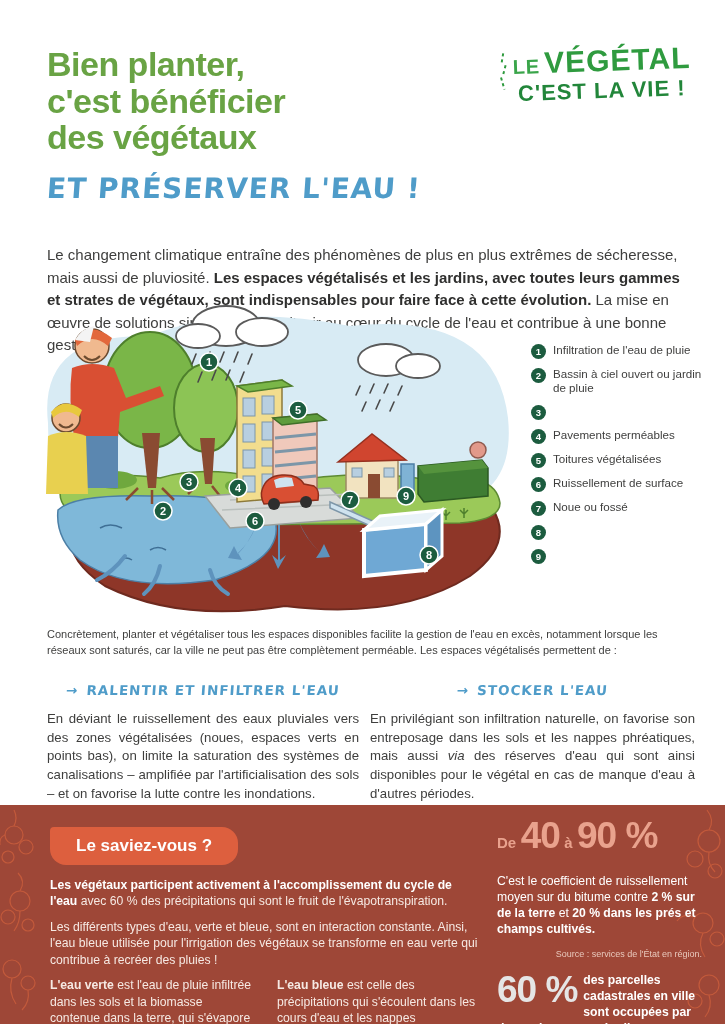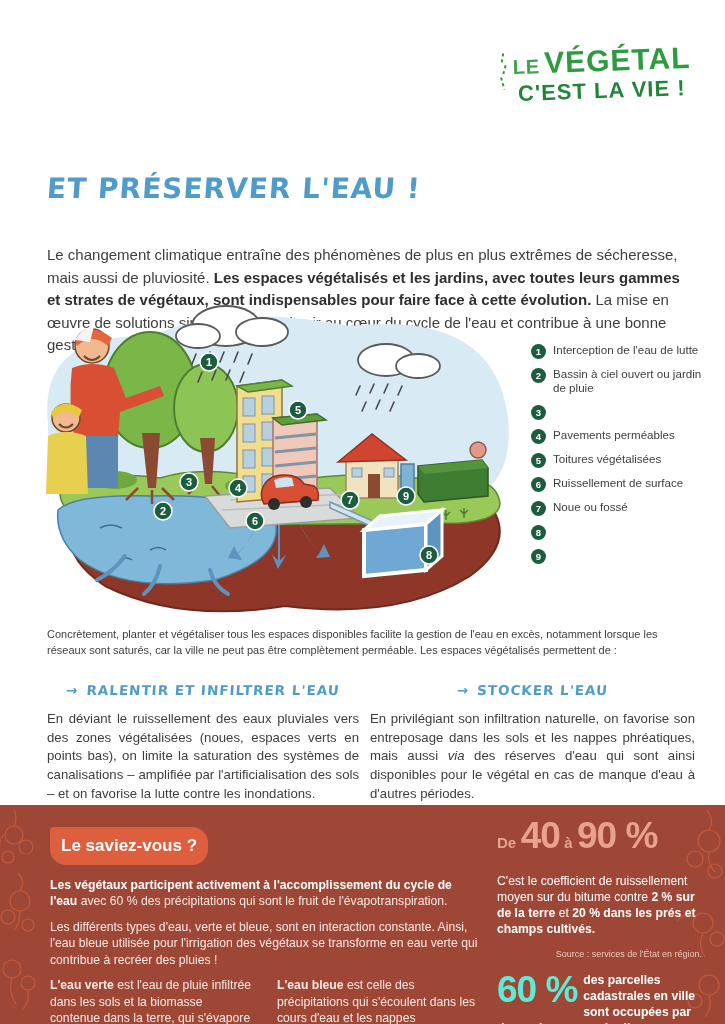--- a/index.html
+++ b/index.html
@@ -57,42 +57,47 @@
   
   .footer {
     position:absolute; left:0; top:805px; width:725px; height:219px;
     background:#9e4737; color:#fff;
   }
   .deco { position:absolute; top:0; height:219px; opacity:.8; pointer-events:none; }
   .deco.left { left:0; } .deco.right { right:0; }
   .badge {
     position:absolute; left:50px; top:22px;
     background:#dd5f3e; color:#fff; font-weight:bold; font-size:17px;
-    padding:9px 11px; border-radius:4px 16px 16px 16px;
+    padding:9px 26px; border-radius:4px 16px 16px 16px;
   }
   .f-left { position:absolute; left:50px; top:72px; width:432px; }
   .f-left p { font-size:12.2px; line-height:1.35; margin-bottom:9px; color:#f6e9e3; }
   .f-left p b { color:#ffffff; }
   .f-subcols { display:flex; gap:22px; }
   .f-subcols .sc { flex:1; font-size:12.2px; line-height:1.35; color:#f6e9e3; }
   .f-right { position:absolute; left:497px; top:12px; width:205px; }
   .stat-line { color:#e9a28d; font-weight:bold; line-height:1; margin-bottom:20px; }
   .stat-line .small { font-size:15px; }
   .stat-line .big { font-size:37px; letter-spacing:-1px; }
   .f-right p { font-size:12.2px; line-height:1.3; color:#fff;margin-top:12px; }
   .f-right .src { font-size:9px; color:#e9c9bd; margin-top:12px;text-align:right; }
   .stat2 { margin-top:14px; }
-  .stat2 .big { font-size:37px; color:#5eead4; font-weight:bold; letter-spacing:-1px; margin-right:6px; float:left; line-height:.9; }
+  .stat2 .big { font-size:37px; color:#e5e5e5; font-weight:bold; letter-spacing:-1px; margin-right:6px; float:left; line-height:.9; }
   .stat2 p { font-weight:bold; }
 </style>
 </head>
 <body>
 
 <div class="page">
 
+  <div class="title-block">
+    <div class="title-line">Bien planter,</div>
+    <div class="title-line">c'est bénéficier</div>
+    <div class="title-line">des végétaux</div>
+  </div>
   <div class="subtitle">ET PRÉSERVER L'EAU !</div>
 
   <div class="logo">
     <svg class="sprig" width="14" height="40" viewBox="0 0 14 40">
       <path d="M7,2 L5,12 M9,14 L6,24 M4,26 L7,38" stroke="#2f9b3f" stroke-width="2" stroke-dasharray="3,3" fill="none"></path>
     </svg>
     <div class="l1"><span class="le">LE</span><span>VÉGÉTAL</span></div>
     <div class="l2">C'EST LA VIE !</div>
   </div>
 
@@ -253,21 +258,21 @@
       <g>
           <circle cx="376" cy="198" r="9" fill="#1c5c3f" stroke="#fff" stroke-width="1.5"></circle>
           <text x="376" y="202" fill="#fff">9</text>
         </g>
     </g>
   </svg>
 
   <div class="legend">
     <div class="legend-item">
         <span class="lnum">1</span>
-        <span class="ltext">Interception de l'eau de lutte</span>
+        <span class="ltext">Infiltration de l'eau de pluie</span>
       </div>
     <div class="legend-item">
         <span class="lnum">2</span>
         <span class="ltext">Bassin à ciel ouvert ou jardin de pluie</span>
       </div>
     <div class="legend-item">
         <span class="lnum">3</span>
       </div>
     <div class="legend-item">
         <span class="lnum">4</span>

